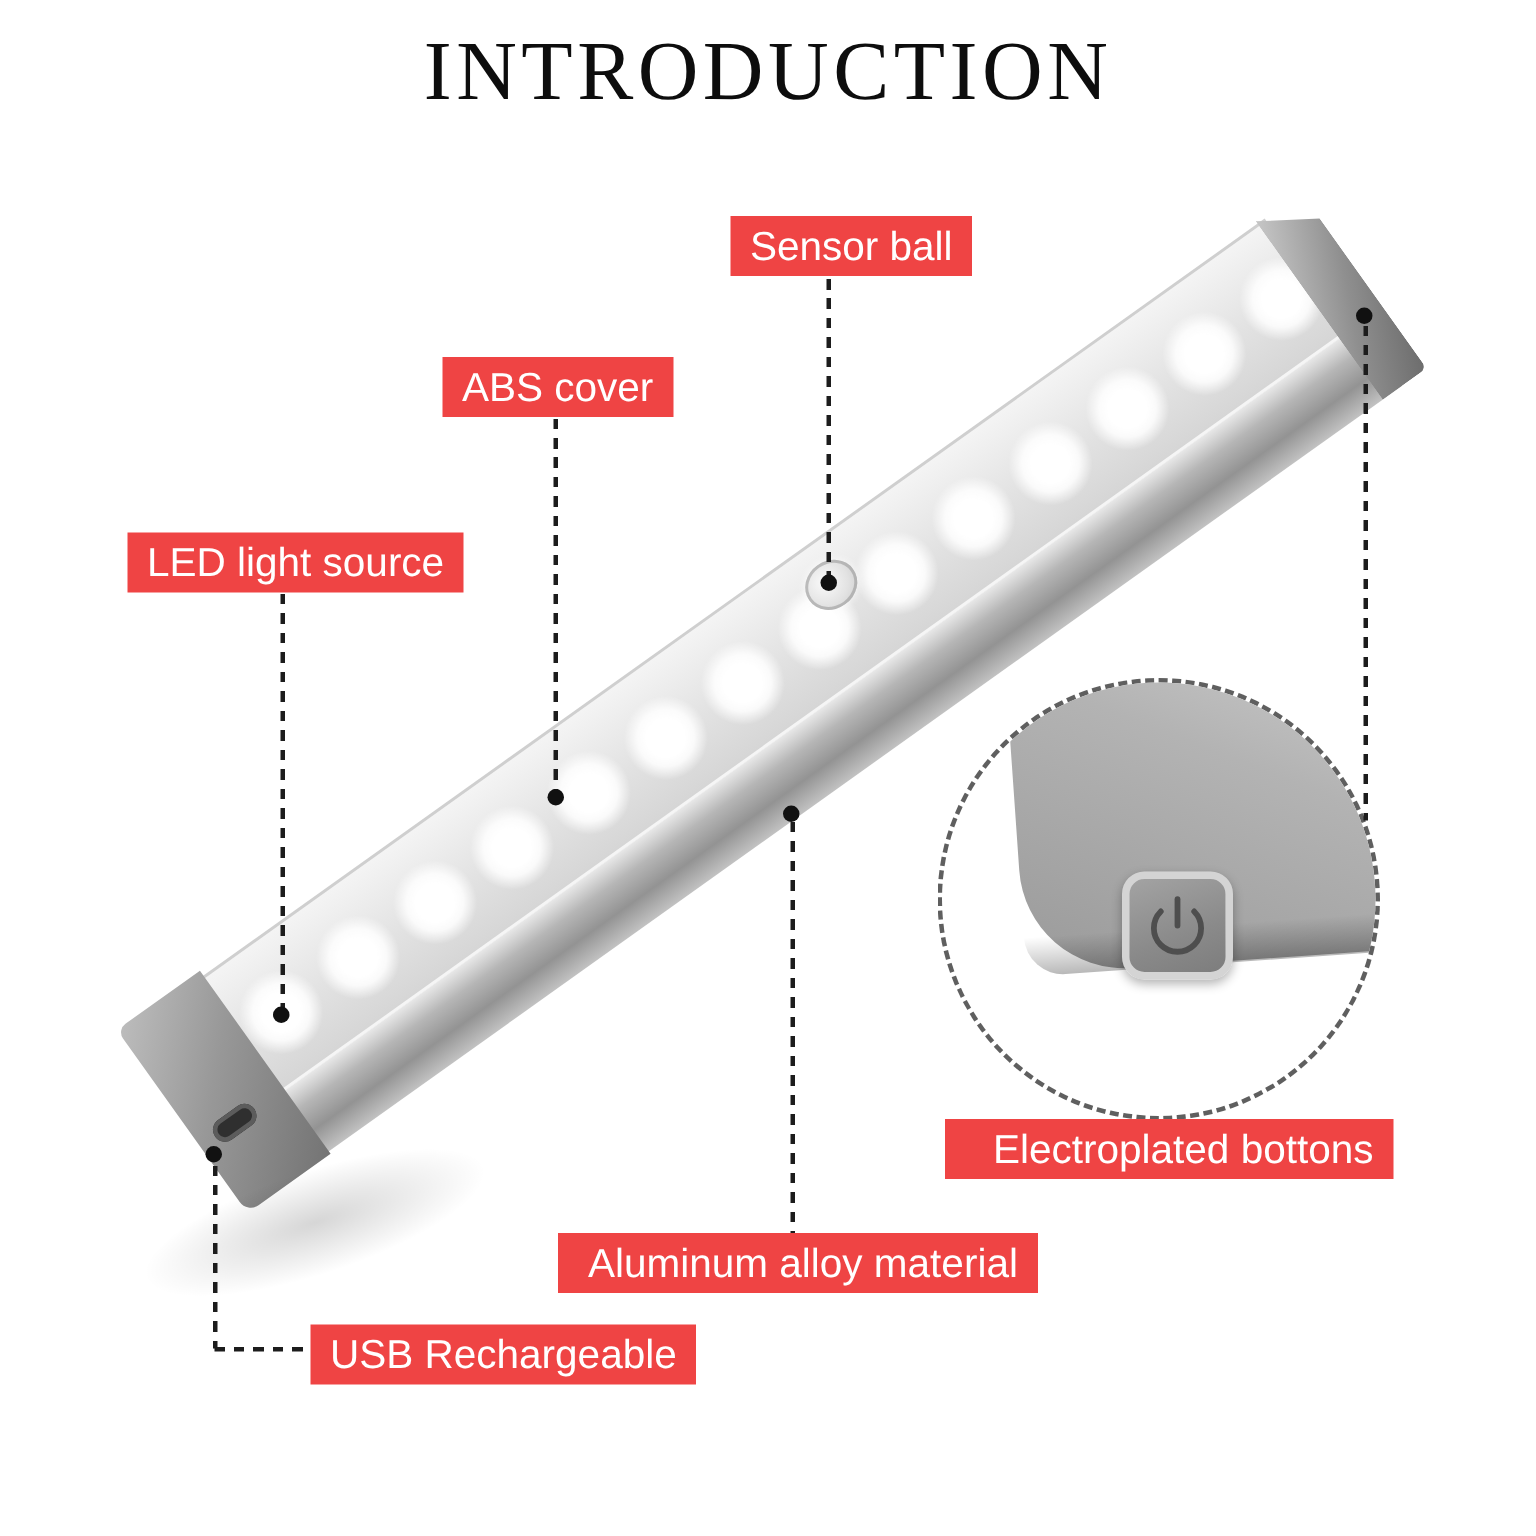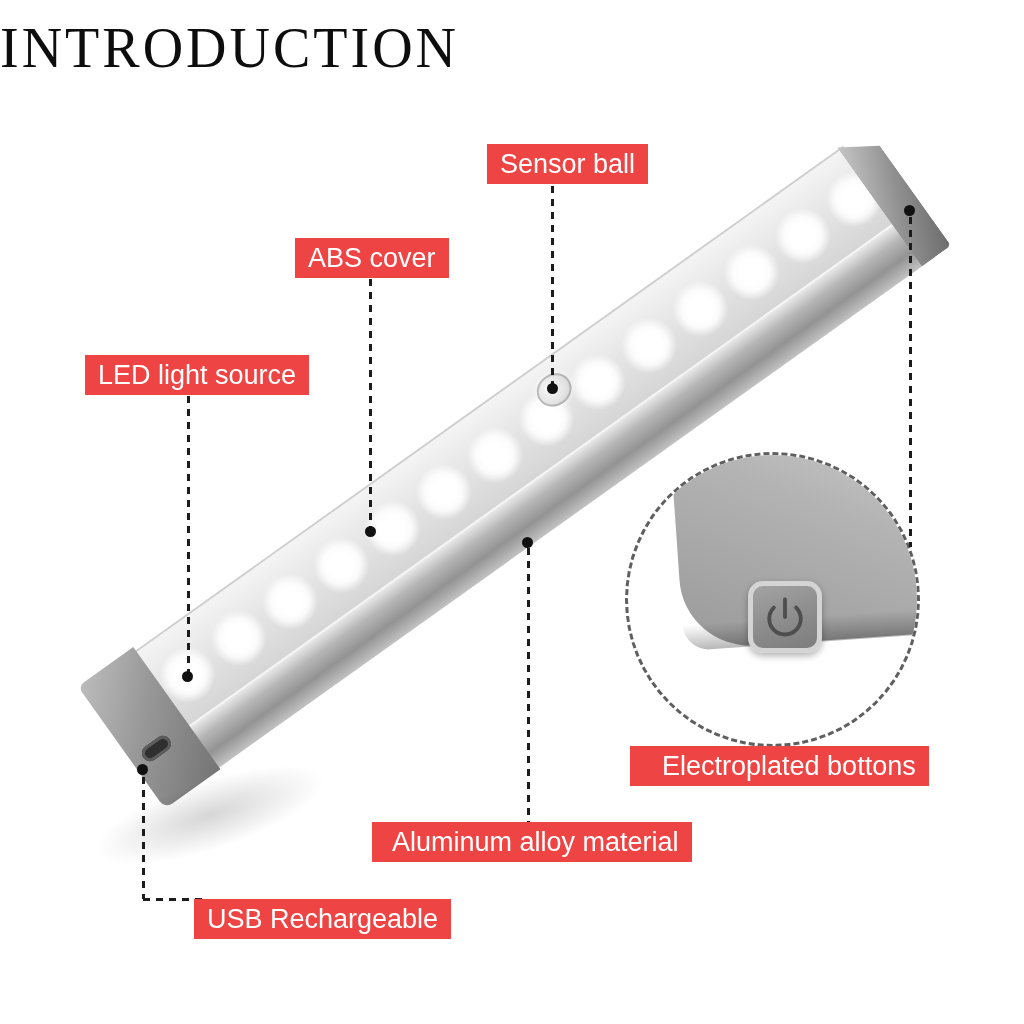--- a/index.html
+++ b/index.html
@@ -4,37 +4,37 @@
 <style>
   html,body{margin:0;padding:0;background:#fff;}
   #stage{
     position:relative;width:1024px;height:1024px;margin:0 auto;
     background:#fff;overflow:hidden;
     font-family:"Liberation Sans",sans-serif;
   }
   
   .title{
     position:absolute;top:16px;left:0;width:100%;
-    text-align:left;
+    text-align:center;
     font-family:"Liberation Serif",serif;
     font-size:56px;letter-spacing:3px;color:#0d0d0d;
   }
   
   .tag{
     position:absolute;
     background:#ef4444;color:#fff;
     font-size:27px;line-height:1.2;
     padding:4px 13px;white-space:nowrap;
   }
   .tag-sensor{left:487px;top:144px;}
   .tag-abs{left:295px;top:238px;}
   .tag-led{left:85px;top:355px;}
   .tag-electro{left:630px;top:746px;padding-left:32px;}
   .tag-alum{left:372px;top:822px;padding-left:20px;}
-  .tag-usb{left:194px;top:883px;margin-top:16px;}
+  .tag-usb{left:207px;top:883px;}
   
   .vline{
     position:absolute;width:3px;
     background:repeating-linear-gradient(180deg,#1c1c1c 0 7px,transparent 7px 13px);
   }
   .hline{
     position:absolute;height:3px;
     background:repeating-linear-gradient(90deg,#1c1c1c 0 7px,transparent 7px 13px);
   }
   .l-sensor{left:551px;top:186px;height:200px;}

